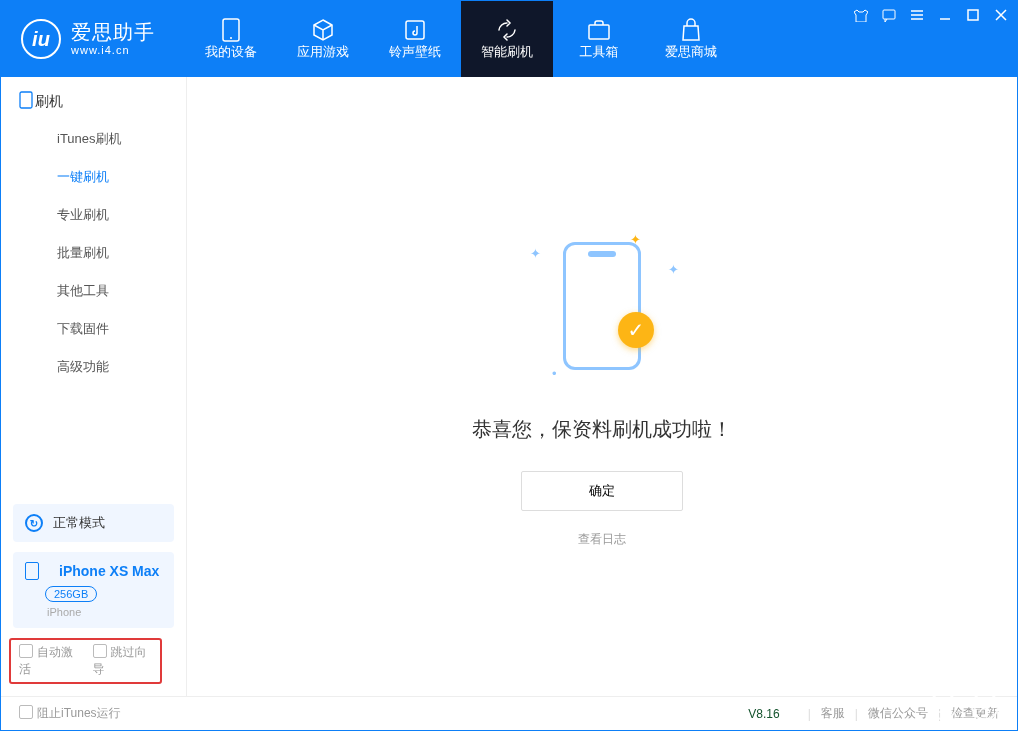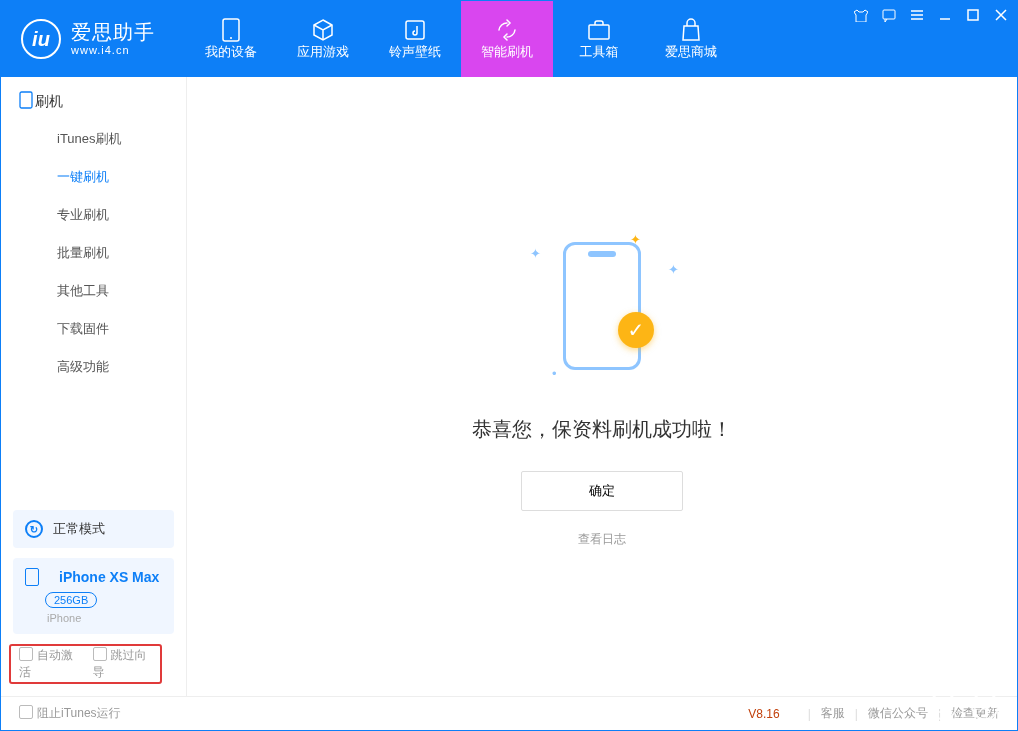--- a/index.html
+++ b/index.html
@@ -9,21 +9,21 @@
   
   .header { height: 76px; background: #0d7ff7; display: flex; align-items: stretch; color: #fff; }
   .logo-block { display: flex; align-items: center; padding: 0 20px; gap: 10px; }
   .logo-circle { width: 40px; height: 40px; border: 2.5px solid #fff; border-radius: 50%; display: flex; align-items: center; justify-content: center; font-size: 20px; font-weight: bold; font-style: italic; }
   .logo-text { line-height: 1.2; }
   .logo-text .t1 { font-size: 20px; font-weight: 500; letter-spacing: 1px; }
   .logo-text .t2 { font-size: 11px; letter-spacing: 1px; }
 
   .tabs { display: flex; margin-left: 10px; }
   .tab { width: 92px; display: flex; flex-direction: column; align-items: center; justify-content: center; gap: 1px; cursor: pointer; position: relative; }
-  .tab.active { background: #d946ef; }
+  .tab.active { background: #0f172a; }
   .tab .tab-icon { width: 24px; height: 24px; display: flex; align-items: center; justify-content: center; }
   .tab .tab-label { font-size: 13px; }
 
   .header-controls { position: absolute; right: 8px; top: 6px; display: flex; gap: 12px; align-items: center; }
   .hc { width: 16px; height: 16px; cursor: pointer; display: flex; align-items: center; justify-content: center; color: rgba(255,255,255,0.9); }
   .header-actions { position: absolute; right: 18px; bottom: 10px; display: flex; gap: 14px; }
   .ha-circle { width: 28px; height: 28px; border: 2px solid rgba(255,255,255,0.9); border-radius: 50%; display: flex; align-items: center; justify-content: center; cursor: pointer; }
 
   
   .body { flex: 1; display: flex; min-height: 0; }
@@ -35,42 +35,42 @@
 
   .device-panel { padding: 10px 12px; }
   .mode-box { background: #f0f6ff; border-radius: 4px; padding: 10px 12px; display: flex; align-items: center; gap: 10px; margin-bottom: 10px; }
   .mode-ico { width: 18px; height: 18px; border: 2px solid #0d7ff7; border-radius: 50%; display: inline-flex; align-items: center; justify-content: center; font-size: 10px; color: #0d7ff7; font-weight: bold; }
   .dev-box { background: #f0f6ff; border-radius: 4px; padding: 10px 12px; }
   .dev-box .name { color: #0d7ff7; font-weight: 600; font-size: 14px; display: flex; align-items: center; gap: 20px; margin-bottom: 6px; }
   .phone-ico { width:14px; height:18px; border:1.5px solid #0d7ff7; border-radius:2px; display:inline-block; position:relative; }
   .cap-pill { display:inline-block; border:1px solid #0d7ff7; color:#0d7ff7; font-size: 11px; padding: 1px 8px; border-radius: 9px; margin-left: 20px; }
   .dev-sub { color:#aaa; font-size:11px; margin-left:22px; margin-top:4px; }
 
-  .sb-bottom-opts { height: 40px; border: 2px solid #e03a3a; border-radius: 3px; margin: 0 24px 12px 8px; display:flex; align-items:center; gap:14px; padding: 0 8px; font-size:12px; color:#999; }
+  .sb-bottom-opts { height: 46px; border: 2px solid #e03a3a; border-radius: 3px; margin: 0 24px 12px 8px; display:flex; align-items:center; gap:14px; padding: 0 8px; font-size:12px; color:#999; }
   .cb { width:14px; height:14px; border:1px solid #bbb; border-radius:2px; display:inline-block; margin-right:4px; vertical-align: -2px; }
 
   
   .main { flex:1; display:flex; flex-direction:column; align-items:center; justify-content:center; position: relative; }
   .success-art { width: 160px; height: 160px; position: relative; display:flex; align-items:center; justify-content:center; }
   .phone-shape { width: 78px; height: 128px; border: 3px solid #8ec5ff; border-radius: 12px; background: #fff; position: relative; }
   .phone-shape::before { content:""; position:absolute; left:50%; top:6px; transform:translateX(-50%); width:28px; height:6px; background:#8ec5ff; border-radius:3px; }
   .badge { position:absolute; right:28px; bottom:38px; width:36px; height:36px; background:#fdb515; border-radius:50%; display:flex; align-items:center; justify-content:center; color:#fff; font-size:20px; box-shadow: 0 2px 6px rgba(253,181,21,0.5); }
   .sparkle { position:absolute; width:8px; height:8px; color:#8ec5ff; }
   .sparkle.s1{ left:8px; top:20px; } .sparkle.s2{ right:6px; top:36px; } .sparkle.s3{ left:30px; bottom:12px; } .sparkle.s4{ right:44px; top:6px; }
 
   .success-title { margin-top: 30px; font-size: 20px; color: #333; }
   .confirm-btn { margin-top: 28px; width: 162px; height: 40px; border:1px solid #ddd; background:#fff; color:#000000; font-size:13px; cursor:pointer; border-radius:2px; }
   .view-log { margin-top: 20px; color:#999; font-size:12px; cursor:pointer; }
 
   
   .status-bar { height: 34px; border-top:1px solid #eee; display:flex; align-items:center; justify-content:space-between; padding: 0 18px; font-size:12px; color:#999; }
   .status-right { display:flex; align-items:center; gap:10px; }
   .status-right span.link { cursor:pointer; }
   .divider-v { color:#ddd; }
-  .version { color:#c2410c; margin-right:18px; }
+  .version { color:#14532d; margin-right:18px; }
 </style>
 </head>
 <body>
 
 <div class="window">
 
   <div class="header">
     <div class="logo-block">
       <div class="logo-circle">iu</div>
       <div class="logo-text">

